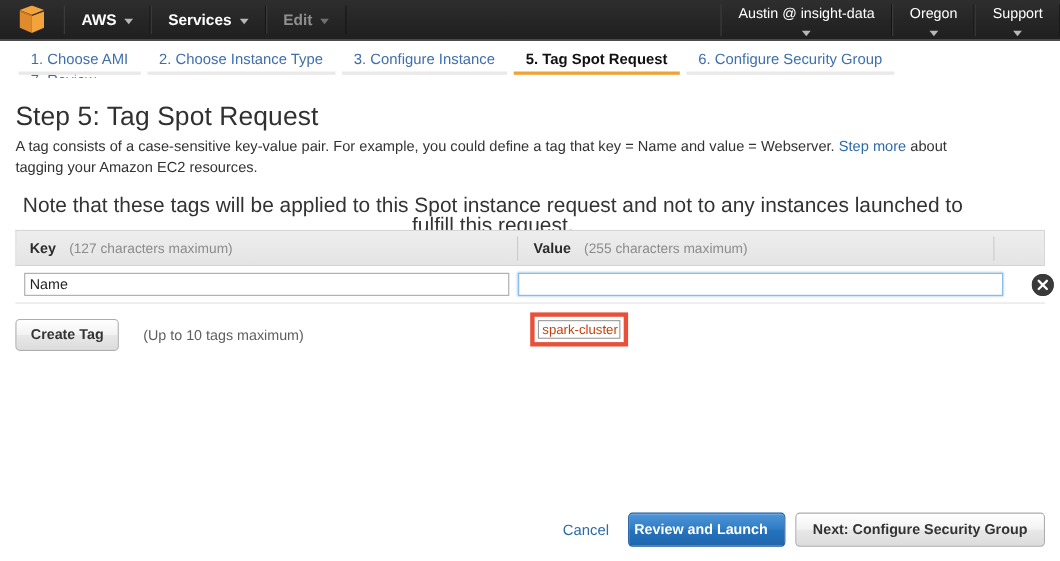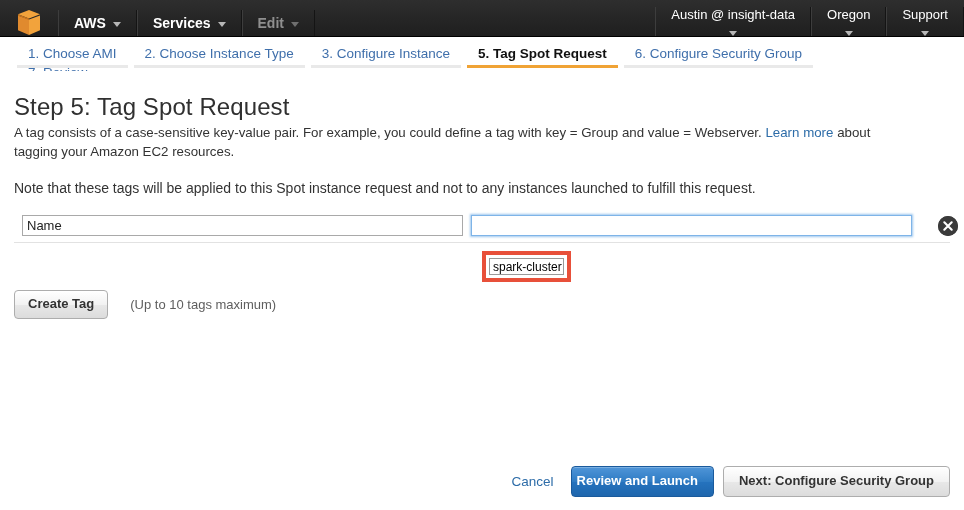--- a/index.html
+++ b/index.html
@@ -12,21 +12,21 @@
     overflow: hidden;
   }
 
   #page { position: relative; width: 964px; height: 510px; background:#fff; }
 
   
   .navbar {
     position: absolute; left:0; top:0; width:964px; height:37px;
     background: linear-gradient(to bottom, #2e2e2e 0%, #262626 50%, #1f1f1f 100%);
     border-bottom: 1px solid #000;
-    display: flex; align-items: flex-end;
+    display: flex; align-items: center;
   }
   .nav-left { display:flex; align-items:stretch; }
   .nav-right { margin-left:auto; display:flex; align-items:stretch; }
 
   .nav-logo {
     display:flex; align-items:center; justify-content:center;
     width: 58px; padding: 0 14px;
   }
   .cube { display:block; }
 
@@ -89,21 +89,21 @@
     letter-spacing: 0.1px;
   }
   .desc {
     margin: 2px 14px 0 14px;
     font-size: 13.3px; color: #333; line-height: 19px;
     max-width: 930px;
   }
   .desc a { color:#2d6ca8; text-decoration:none; }
   .note {
     margin: 18px 14px 0 14px;
-    font-size: 14px; color:#333; line-height: 18px;
+    font-size: 19px; color:#333; line-height: 18px; text-align: center;
   }
 
   
   .tagtable {
     position:absolute; left:14px; top:209px; width:936px;
   }
   .tbl-head {
     height: 33px;
     background: linear-gradient(to bottom, #eeeeee 0%, #e4e4e4 100%);
     border: 1px solid #d6d6d6;
@@ -146,21 +146,21 @@
     z-index: 8;
     pointer-events:none;
   }
   .chip {
     position:absolute; left:475px; top:49px;
     width: 75px; height: 17px;
     background:#ffffff;
     border:1px solid #9a9a9a;
     display:flex; align-items:center;
     padding-left: 3px;
-    font-size:12px; color:#000000;
+    font-size:12px; color:#c2410c;
     z-index: 9;
     white-space:nowrap;
   }
 
   
   .del-btn {
     position:absolute; left: 924px; top: 7px;
     width:20px; height:20px; border-radius:50%;
     background:#3a3a3a; display:flex; align-items:center; justify-content:center;
     cursor:pointer;
@@ -277,27 +277,38 @@
     <div class="tabs-row-2">
       <div class="tab2">
         <span>7. Review</span>
       </div>
     </div>
   </div>
 
   <div class="content">
     <h1 class="h1">Step 5: Tag Spot Request</h1>
     <div class="desc">
-      <span>A tag consists of a case-sensitive key-value pair. For example, you could define a tag with key = Group and value = Webserver. </span><a href="#">Learn more</a><span> about tagging your Amazon EC2 resources.</span>
+      <span>A tag consists of a case-sensitive key-value pair. For example, you could define a tag that key = Name and value = Webserver. </span><a href="#">Step more</a><span> about tagging your Amazon EC2 resources.</span>
     </div>
     <div class="note">Note that these tags will be applied to this Spot instance request and not to any instances launched to fulfill this request.</div>
   </div>
 
   <div class="tagtable">
 
+    <div class="tbl-head">
+      <div class="col-key">
+        <span class="th-label">Key</span>
+        <span class="th-hint">(127 characters maximum)</span>
+      </div>
+      <div class="col-val">
+        <span class="th-label">Value</span>
+        <span class="th-hint">(255 characters maximum)</span>
+      </div>
+      <div class="col-x"></div>
+    </div>
 
     <div class="tbl-row">
       <input class="inp inp-key" type="text" value="Name" style="">
       <div class="val-cell">
         <input class="inp inp-val" type="text" value="" style="">
       </div>
 
       <div class="del-btn">
         <svg width="20" height="20" viewBox="0 0 20 20">
           <circle cx="10" cy="10" r="10" fill="#3a3a3a"></circle>

